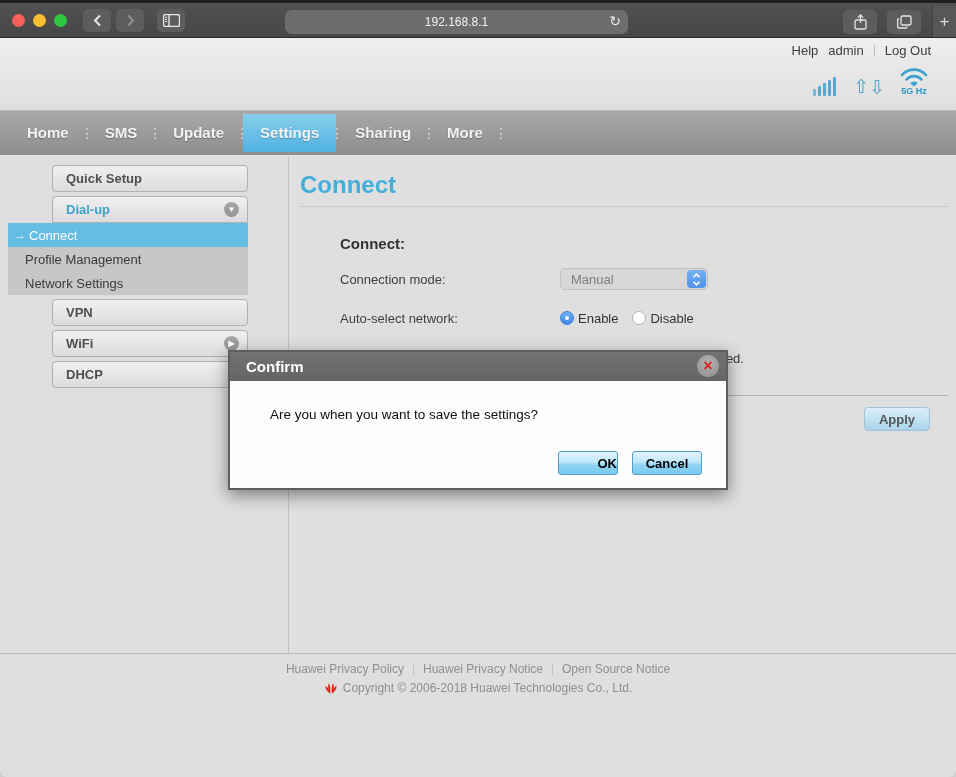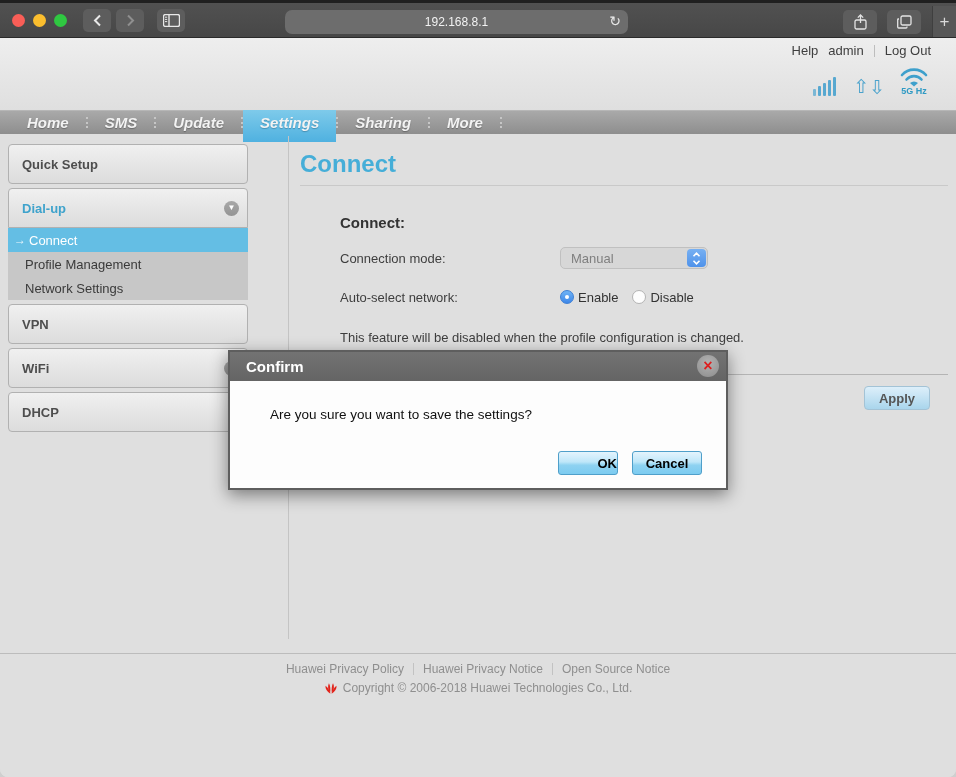--- a/index.html
+++ b/index.html
@@ -50,40 +50,40 @@
   .status-icons { position:absolute; top:30px; right:28px; display:flex; align-items:flex-end; gap:15px; }
   .signal { display:flex; align-items:flex-end; }
   .bar { width:3px; background:#57a8d0; margin-right:2px; border-radius:1px; }
   .b1{height:7px;opacity:.75}.b2{height:10px}.b3{height:13px}.b4{height:16px}.b5{height:19px}
   .updown { font-size:19px; color:#4aa2cc; line-height:19px; display:flex; }
   .arr-down { display:inline-block; transform:rotate(180deg); }
   .wifi-wrap { display:flex; flex-direction:column; align-items:center; }
   .wifi-label { font-size:9px; font-weight:bold; color:#2f9ac4; margin-top:-1px; }
 
   .navbar {
-    height:24px; background:linear-gradient(#a9a9a9,#8e8e8e);
-    display:flex; align-items:center; padding-left:10px; border-top:1px solid #b6b6b6;font-style:italic;
+    height:45px; background:linear-gradient(#a9a9a9,#8e8e8e);
+    display:flex; align-items:center; padding-left:10px; border-top:1px solid #b6b6b6;
   }
   .nav-item {
     height:38px; line-height:38px; padding:0 17px; color:#f3f3f3;
     font-weight:bold; font-size:15px; text-shadow:0 1px 1px rgba(70,70,70,.55); cursor:default;
   }
   .nav-item.active { background:linear-gradient(#87cfec,#4fb1e0); text-shadow:0 1px 1px rgba(50,105,135,.55); }
   .nav-sep { border-left:2px dotted #c6c6c6; height:11px; }
 
   .body-area { position:relative; height:505px; }
   .vdivider { position:absolute; left:288px; top:2px; bottom:0; width:1px; background:#c4c4c4; }
 
   
   .sidebar { position:absolute; left:8px; top:10px; width:240px; }
   .sb-btn {
-    height:40px; border:1px solid #b1b1b1; border-radius:4px;
+    height:27px; border:1px solid #b1b1b1; border-radius:4px;
     background:linear-gradient(#f0f0f0,#dcdcdc);
     margin-bottom:4px; display:flex; align-items:center;
-    padding:0 8px 0 13px; font-size:13px; font-weight:bold; color:#4e4e4e;
+    padding:0 8px 0 13px; font-size:13px; font-weight:bold; color:#4e4e4e;margin-left:44px;
   }
   .sb-btn.expanded { color:#3fa3cc; margin-bottom:0; border-radius:4px 4px 0 0; }
   .chev-circle {
     margin-left:auto; width:15px; height:15px; border-radius:50%;
     background:linear-gradient(#a8a8a8,#949494); color:#fff; font-size:8px;
     display:flex; align-items:center; justify-content:center; line-height:1;
   }
   .submenu { background:#c7c7c7; margin-bottom:4px; }
   .sm-item { height:24px; display:flex; align-items:center; padding-left:17px; font-size:13px; color:#3a3a3a; }
   .sm-item.selected { background:#64bee4; color:#fff; padding-left:6px; }
@@ -346,21 +346,21 @@
         <span>Copyright © 2006-2018 Huawei Technologies Co., Ltd.</span>
       </div>
     </footer>
 
     <div class="modal">
       <div class="modal-titlebar">
         <span>Confirm</span>
         <span class="modal-close">×</span>
       </div>
       <div class="modal-body">
-        <p class="modal-msg">Are you sure you want to save the settings?</p>
+        <p class="modal-msg">Are you when you want to save the settings?</p>
         <div class="modal-btns">
           <button class="btn-blue btn-ok">OK</button>
           <button class="btn-blue btn-cancel">Cancel</button>
         </div>
       </div>
     </div>
 
   </div>
 </div>
 

